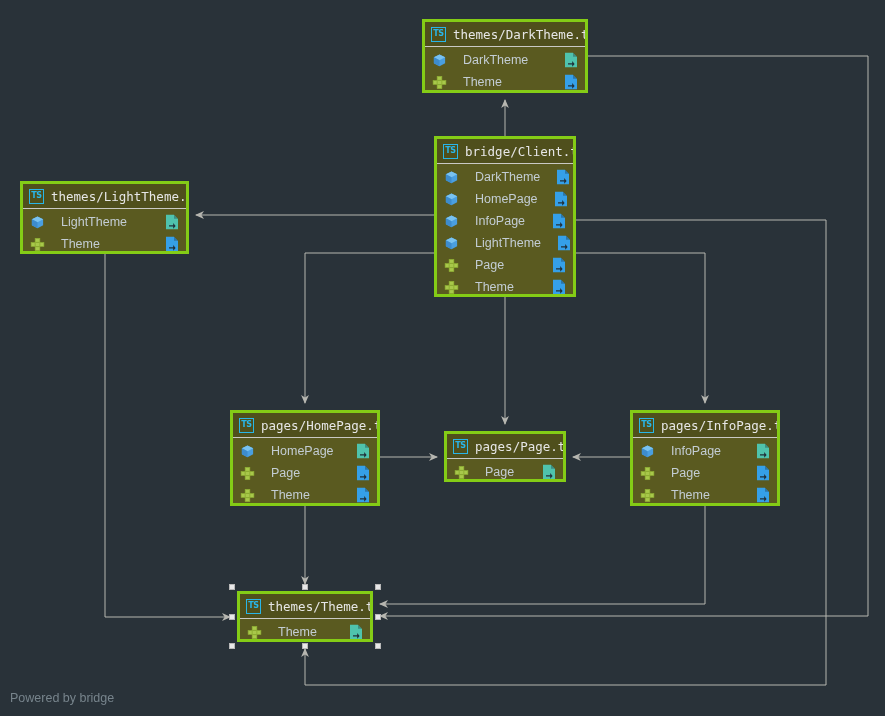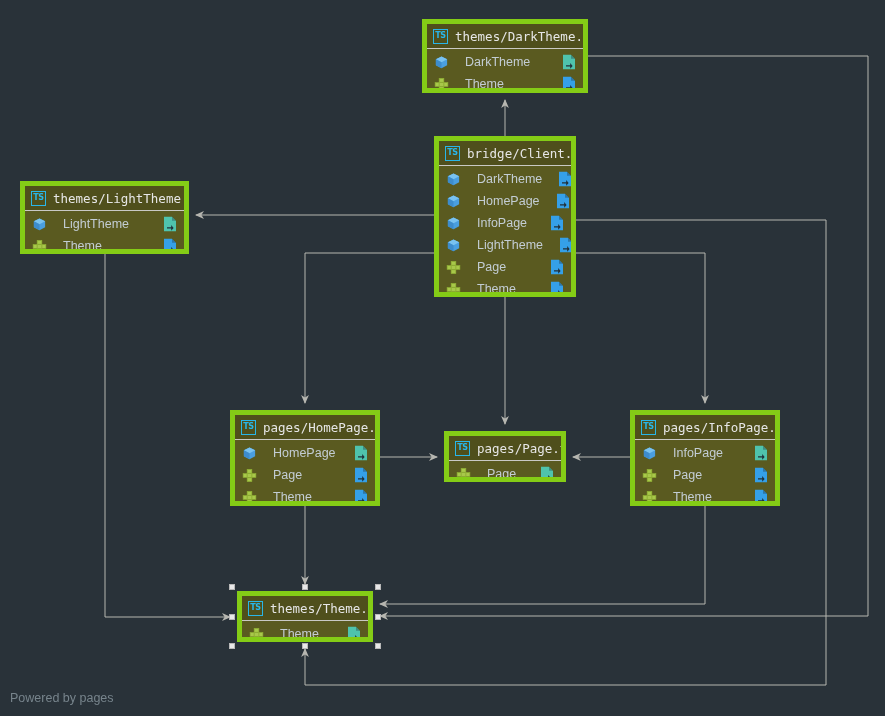--- a/index.html
+++ b/index.html
@@ -9,21 +9,21 @@
     font-family:"Liberation Sans", sans-serif;
     overflow:hidden;
     position:relative;
   }
   #canvas{position:absolute;inset:0;width:885px;height:716px;}
   #edges{position:absolute;left:0;top:0;width:885px;height:716px;pointer-events:none;}
 
   .node{
     position:absolute;
     box-sizing:border-box;
-    border:5px solid #84cc16;
+    border:3px solid #84cc16;
     background:#5a5a20;
     overflow:hidden;
   }
   .node-header{
     display:flex;align-items:center;
     box-sizing:border-box;
     height:25px;
     padding:0 7px 0 6px;
     background:#4f4f1c;
     border-bottom:1px solid #c9c9c4;
@@ -426,14 +426,14 @@
       <div class="handle" style="left: 229px; top: 584px;"></div>
       <div class="handle" style="left: 302px; top: 584px;"></div>
       <div class="handle" style="left: 375px; top: 584px;"></div>
       <div class="handle" style="left: 229px; top: 613.5px;"></div>
       <div class="handle" style="left: 375px; top: 613.5px;"></div>
       <div class="handle" style="left: 229px; top: 643px;"></div>
       <div class="handle" style="left: 302px; top: 643px;"></div>
       <div class="handle" style="left: 375px; top: 643px;"></div>
     </div>
 
-  <div class="watermark">Powered by pages</div>
+  <div class="watermark">Powered by bridge</div>
 </div>
 
 </body></html>

